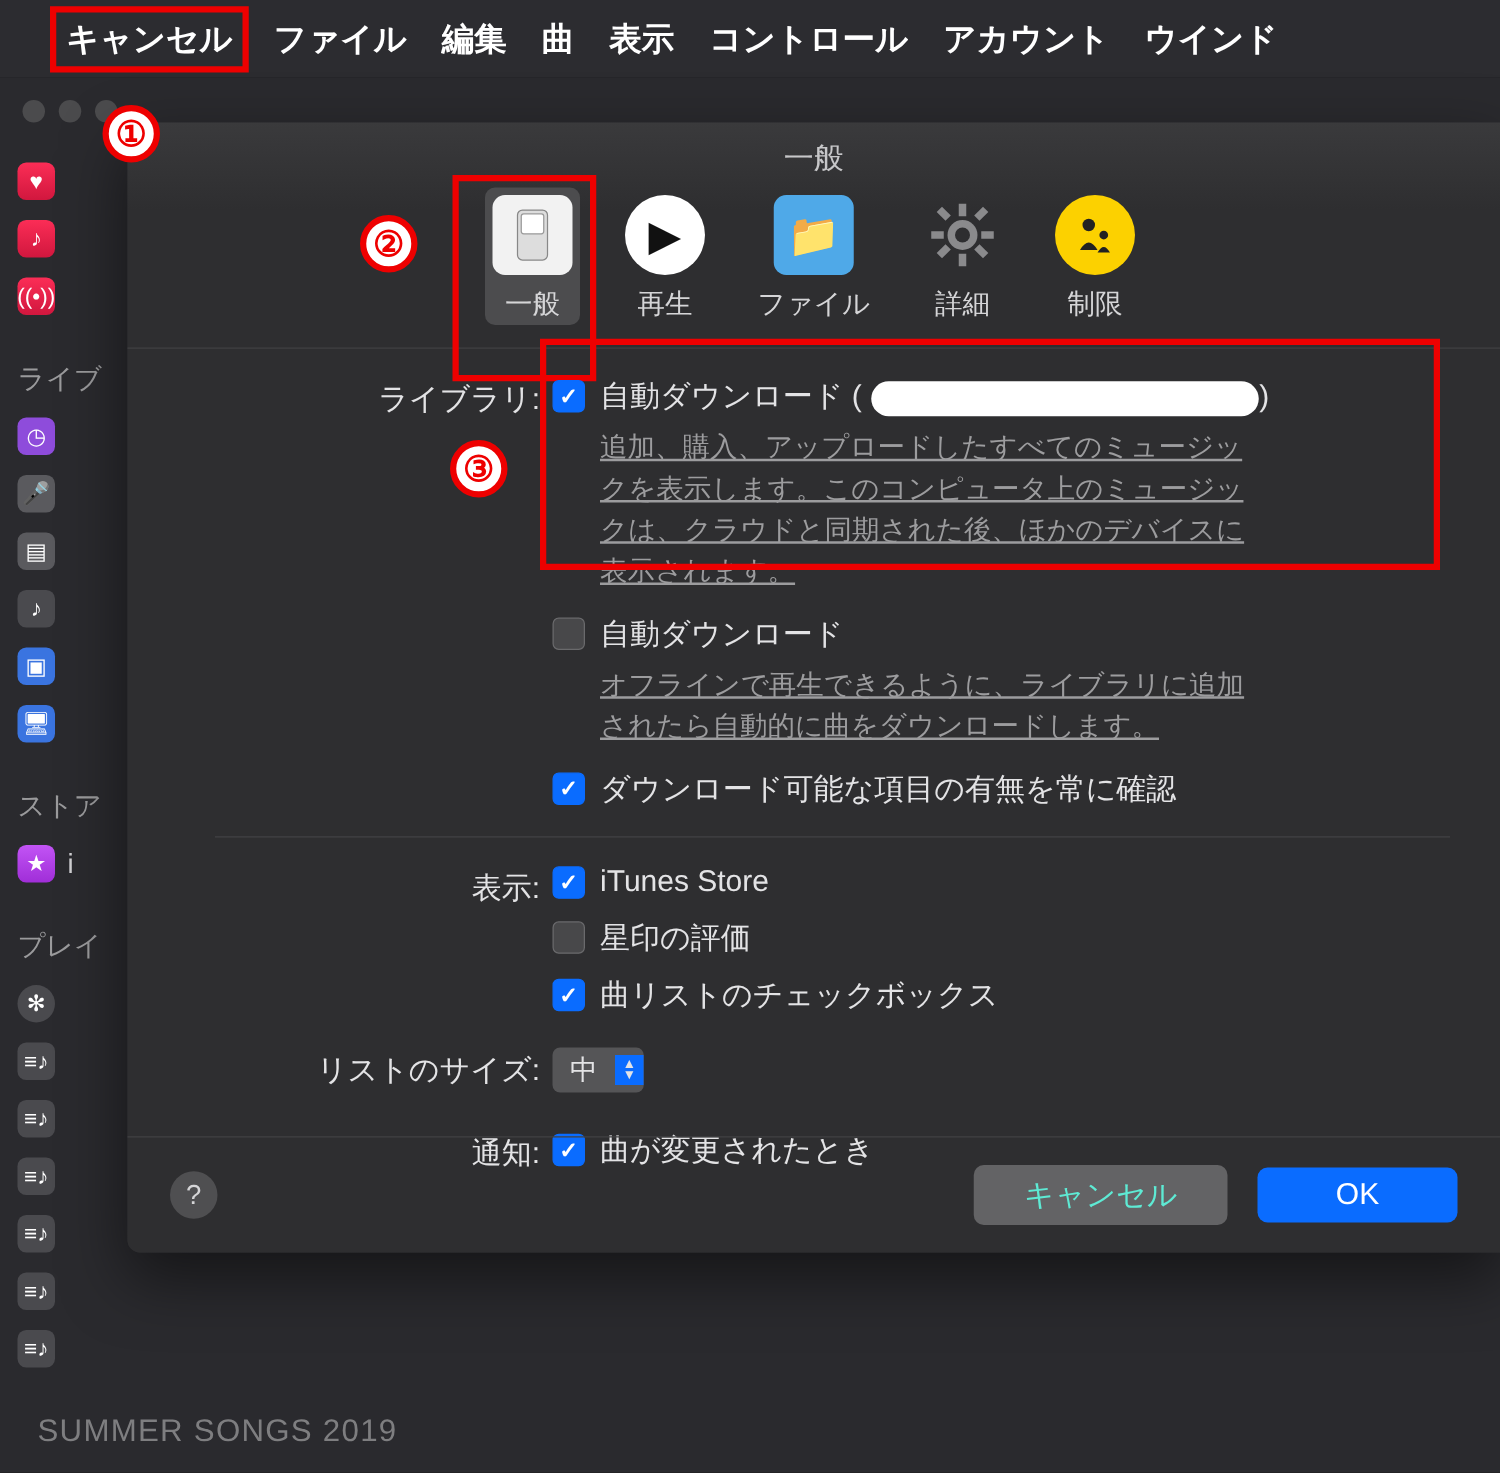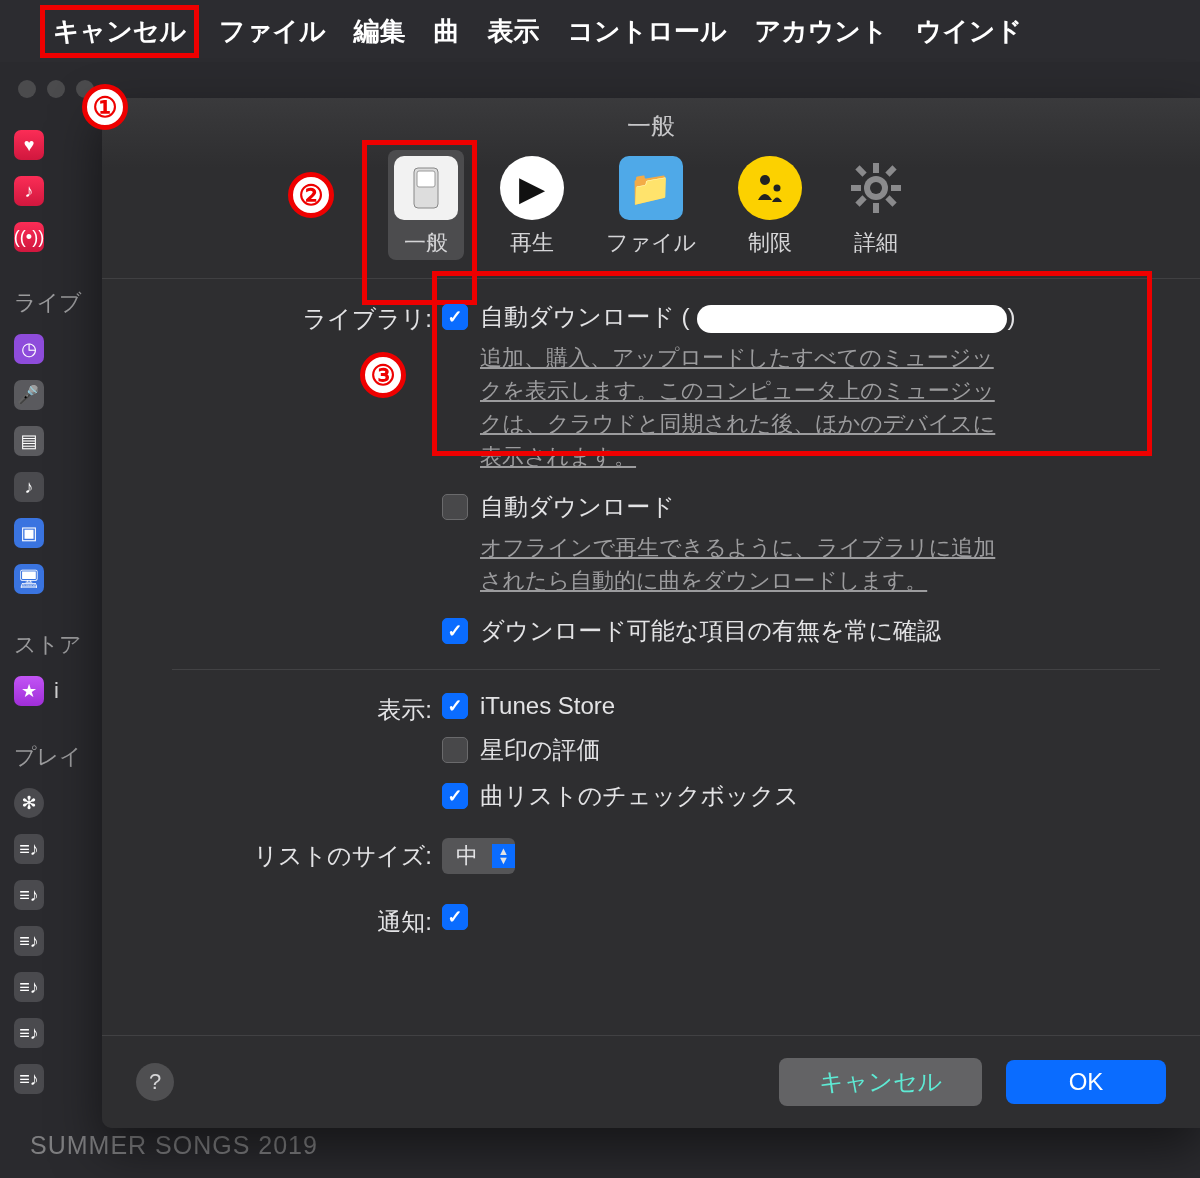--- a/index.html
+++ b/index.html
@@ -101,21 +101,21 @@
     letter-spacing: 1px;
     text-align: right;
   }
 
   
   .panel {
     position: absolute;
     top: 98px;
     left: 102px;
     right: 0;
-    height: 1030px;
+    height: 904px;
     background: #323234;
     background: linear-gradient(#3a3a3c, #2e2e30 70px, #2e2e30);
     border-radius: 10px 0 0 10px;
     box-shadow: 0 20px 50px rgba(0,0,0,.5);
   }
   .panel-title {
     text-align: center;
     font-size: 24px;
     color: #c7c7c9;
     padding-top: 12px;
@@ -394,32 +394,20 @@
       </span>
       <span>一般</span>
     </div>
     <div class="tb-tab">
       <span class="tb-ico play">▶</span>
       <span>再生</span>
     </div>
     <div class="tb-tab">
       <span class="tb-ico folder">📁</span>
       <span>ファイル</span>
-    </div>
-    <div class="tb-tab">
-      <span class="tb-ico restrict">
-        <svg width="40" height="40" viewBox="0 0 40 40">
-            <circle cx="20" cy="20" r="20" fill="#fcd100"></circle>
-            <circle cx="15" cy="12" r="5" fill="#222"></circle>
-            <path d="M8 32 Q15 20 22 32 Z" fill="#222"></path>
-            <circle cx="27" cy="20" r="3.5" fill="#222"></circle>
-            <path d="M22 34 Q27 25 32 34 Z" fill="#222"></path>
-          </svg>
-      </span>
-      <span>制限</span>
     </div>
     <div class="tb-tab">
       <span class="tb-ico gear">
         <svg width="56" height="56" viewBox="0 0 56 56">
             <g fill="#8a8a8c">
               <circle cx="28" cy="28" r="12"></circle>
               <g>
                 <rect x="25" y="3" width="6" height="10"></rect>
                 <rect x="25" y="43" width="6" height="10"></rect>
                 <rect x="3" y="25" width="10" height="6"></rect>
@@ -428,20 +416,32 @@
                 <rect x="38" y="38" width="10" height="6" transform="rotate(45 43 41)"></rect>
                 <rect x="38" y="8" width="10" height="6" transform="rotate(-45 43 11)"></rect>
                 <rect x="8" y="38" width="10" height="6" transform="rotate(-45 13 41)"></rect>
               </g>
               <circle cx="28" cy="28" r="6" fill="#2e2e30"></circle>
             </g>
           </svg>
       </span>
       <span>詳細</span>
     </div>
+    <div class="tb-tab">
+      <span class="tb-ico restrict">
+        <svg width="40" height="40" viewBox="0 0 40 40">
+            <circle cx="20" cy="20" r="20" fill="#fcd100"></circle>
+            <circle cx="15" cy="12" r="5" fill="#222"></circle>
+            <path d="M8 32 Q15 20 22 32 Z" fill="#222"></path>
+            <circle cx="27" cy="20" r="3.5" fill="#222"></circle>
+            <path d="M22 34 Q27 25 32 34 Z" fill="#222"></path>
+          </svg>
+      </span>
+      <span>制限</span>
+    </div>
   </div>
 
   <div class="panel-body">
     <div class="annot3-box"></div>
 
     <div class="form-row">
       <div class="form-label">ライブラリ:</div>
       <div class="form-field">
         <div class="chk-line">
           <span class="chk on">✓</span>
@@ -493,20 +493,21 @@
             </span>
         </div>
       </div>
     </div>
 
     <div class="form-row" style="margin-top:30px;">
       <div class="form-label">通知:</div>
       <div class="form-field">
         <div class="chk-line">
           <span class="chk on">✓</span>
+          <span>曲が変更されたとき</span>
         </div>
       </div>
     </div>
   </div>
 
   <div class="panel-footer">
     <span class="help-btn">?</span>
     <span class="spacer"></span>
     <span class="btn cancel">キャンセル</span>
     <span class="btn ok">OK</span>

